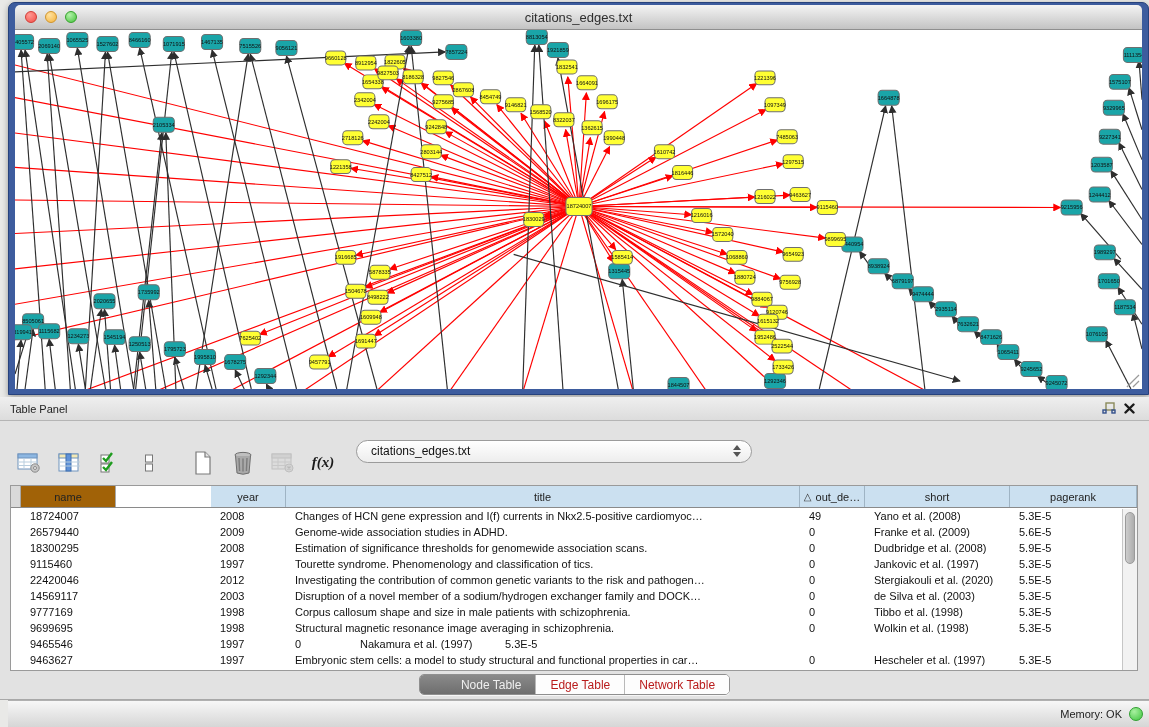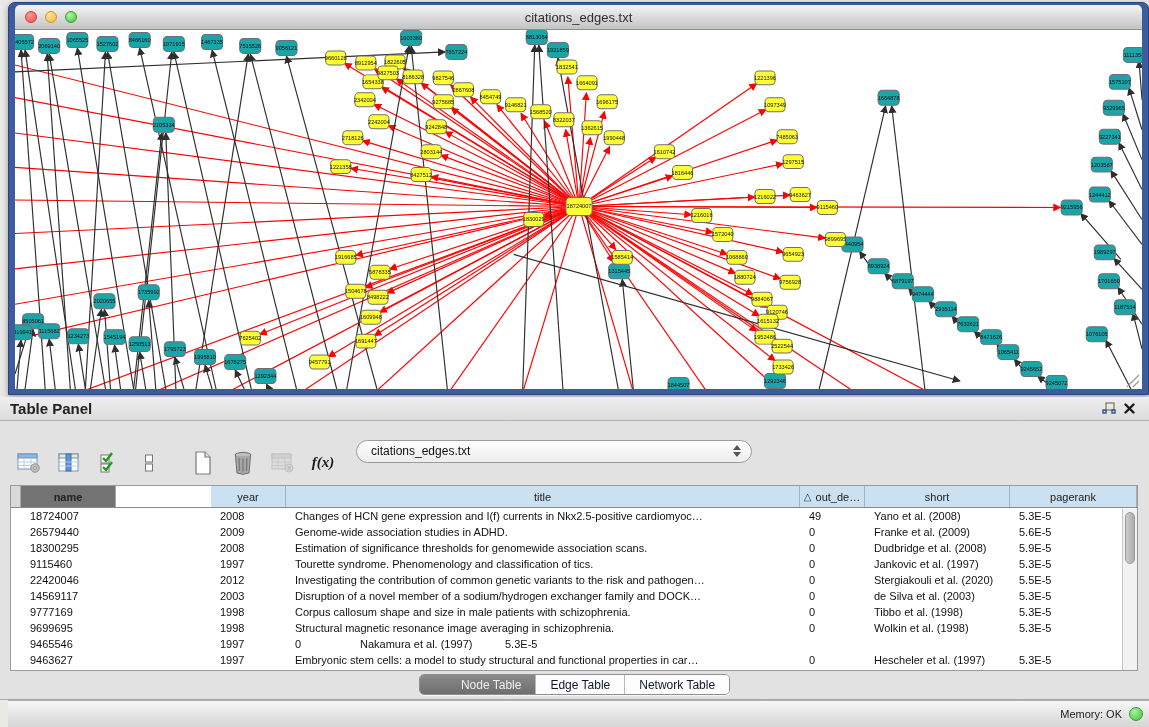--- a/index.html
+++ b/index.html
@@ -21,21 +21,21 @@
   .light.red   { background:radial-gradient(circle at 35% 30%, #ff9a94, #f45049); border:1px solid #d23b35; }
   .light.yellow{ background:radial-gradient(circle at 35% 30%, #ffe2a0, #f5b33d); border:1px solid #d1952c; }
   .light.green { background:radial-gradient(circle at 35% 30%, #b4f2ab, #46c33c); border:1px solid #36a22c; }
   .canvas-wrap { position:relative; width:100%; height:359px; background:#ffffff; overflow:hidden; }
   .canvas-wrap svg { display:block; width:100%; height:100%; }
 
   
   .panel-header { position:absolute; left:0; top:397px; width:1149px; height:24px;
     background:linear-gradient(#efefef,#dcdcdc); border-bottom:1px solid #b5b5b5;
     display:flex; align-items:center; padding:0 10px; }
-  .panel-title { font-size:15px; color:#222;font-weight:bold; }
+  .panel-title { font-size:11px; color:#222; }
   .panel-header .spacer { flex:1; }
   .panel-btn { width:20px; height:18px; border:none; background:transparent;
     display:flex; align-items:center; justify-content:center; cursor:pointer; }
   .panel-body { position:absolute; left:0; top:421px; width:1149px; height:279px;
     background:#e2e2e2; border-bottom:1px solid #a8a8a8; }
 
   .toolbar { display:flex; align-items:center; gap:10px; padding:14px 0 10px 14px; height:56px; }
   .tb-btn { width:30px; height:28px; border:none; background:transparent;
     display:flex; align-items:center; justify-content:center; cursor:pointer;margin-top:23px; }
   .fx-label { font-size:15px; font-style:italic; font-weight:bold;
@@ -48,21 +48,21 @@
   .sel-arrows i { display:block; width:0; height:0; border-left:4px solid transparent; border-right:4px solid transparent; }
   .sel-arrows .up { border-bottom:5px solid #555; }
   .sel-arrows .dn { border-top:5px solid #555; }
 
   
   .data-table { position:absolute; left:10px; top:64px; width:1128px; height:186px;
     background:#ffffff; border:1px solid #9a9a9a; overflow:hidden; }
   .thead { display:flex; height:22px; border-bottom:1px solid #8a8a8a; font-size:11px; color:#222; }
   .th { display:flex; align-items:center; justify-content:center;
     background:#cbe0f0; border-right:1px solid #9fb4c4; overflow:hidden; white-space:nowrap; }
-  .th.gray { background:#737373; border-right:1px solid #a8a8a8;font-weight:bold; }
+  .th.gray { background:#a16207; border-right:1px solid #a8a8a8; }
   .sort-tri { margin-right:4px; font-size:10px; color:#333; }
   .trow { display:flex; height:16px; font-size:11px; color:#111; background:#fff; }
   .td { padding-left:9px; white-space:nowrap; overflow:hidden; display:flex; align-items:center; }
   .c-gutter { width:10px; flex:none; }
   .c-name { width:95px; flex:none; }
   .c-indeg { width:95px; flex:none;margin-top:36px; }
   .c-year { width:75px; flex:none; }
   .c-title { flex:1; }
   .c-outdeg { width:65px; flex:none; }
   .c-short { width:145px; flex:none; }
@@ -70,21 +70,21 @@
   .thead .c-gutter { background:#d9d9d9; border-right:1px solid #a8a8a8; }
   .vscroll { position:absolute; right:0; top:23px; width:15px; height:162px;
     background:#f2f2f2; border-left:1px solid #c6c6c6; }
   .vthumb { position:absolute; left:2px; top:3px; width:10px; height:52px;
     background:linear-gradient(90deg,#cdcdcd,#adadad); border:1px solid #9a9a9a; border-radius:6px; }
 
   
   .tabbar { position:absolute; left:0; top:253px; width:1149px; display:flex; justify-content:center; }
   .seg { display:flex; border:1px solid #8f8f8f; border-radius:5px; overflow:hidden;
     background:#fff; height:21px; box-shadow:0 1px 0 rgba(255,255,255,.7); }
-  .seg button { border:none; background:#fdfdfd; font-size:12px; color:#0f172a;
+  .seg button { border:none; background:#fdfdfd; font-size:12px; color:#b91c1c;
     padding:0 14px; cursor:pointer; border-right:1px solid #b9b9b9; font-family:inherit; }
   .seg button:last-child { border-right:none; }
   .seg button.active { background:linear-gradient(#8a8a8a,#6e6e6e); color:#efefef;padding-left:41px; }
 
   
   .statusbar { position:absolute; left:8px; top:700px; width:1149px; height:27px;
     background:linear-gradient(#f7f7f7,#d6d6d6); border-top:1px solid #b0b0b0;
     display:flex; align-items:center; justify-content:flex-end; padding:0 14px; gap:7px; }
   .mem-text { font-size:11px; color:#222; }
   .mem-dot { width:14px; height:14px; border-radius:50%;

